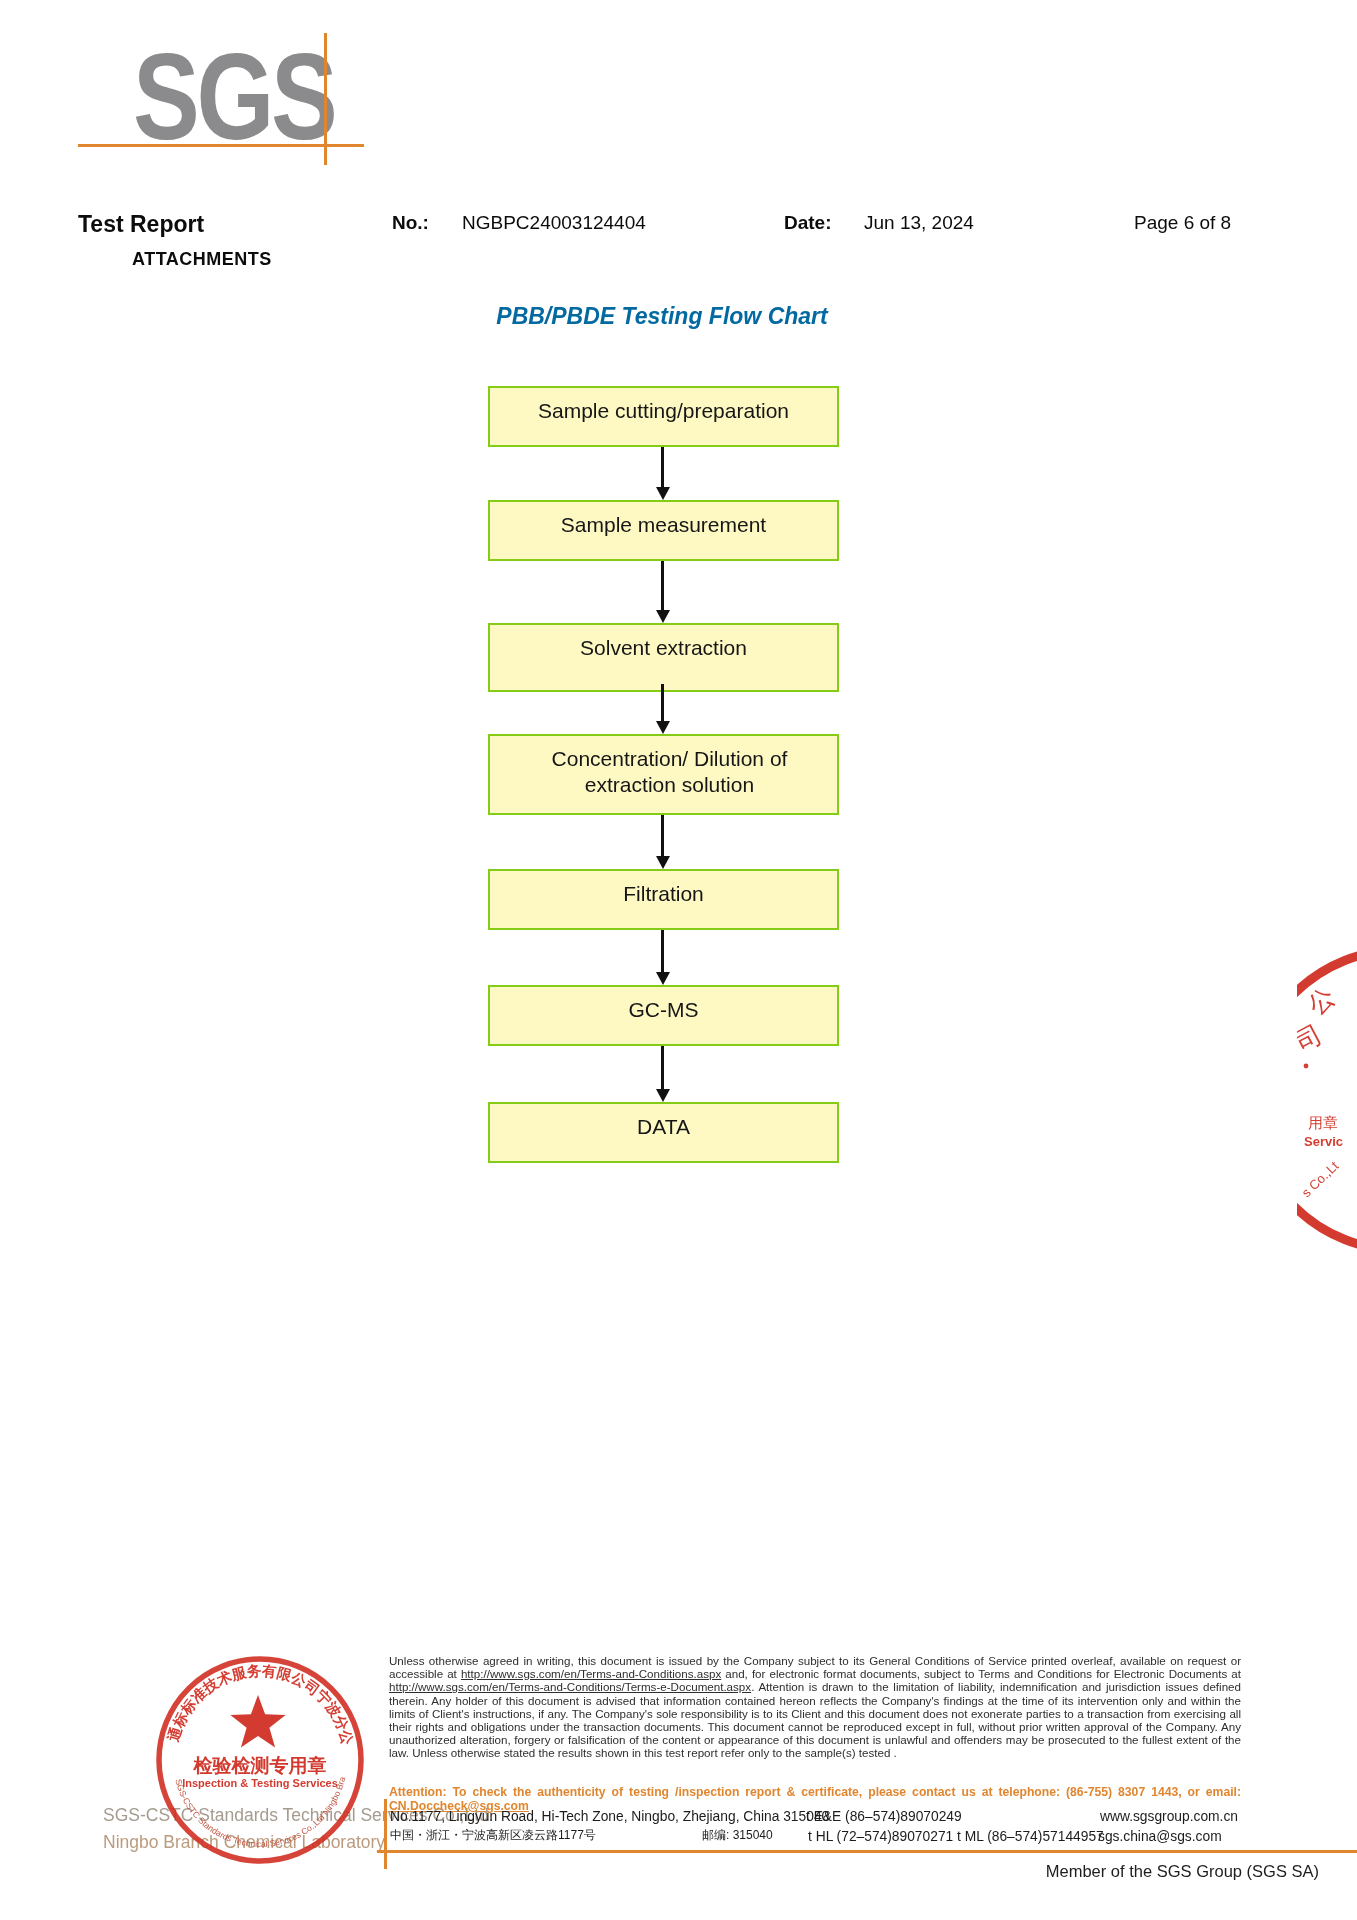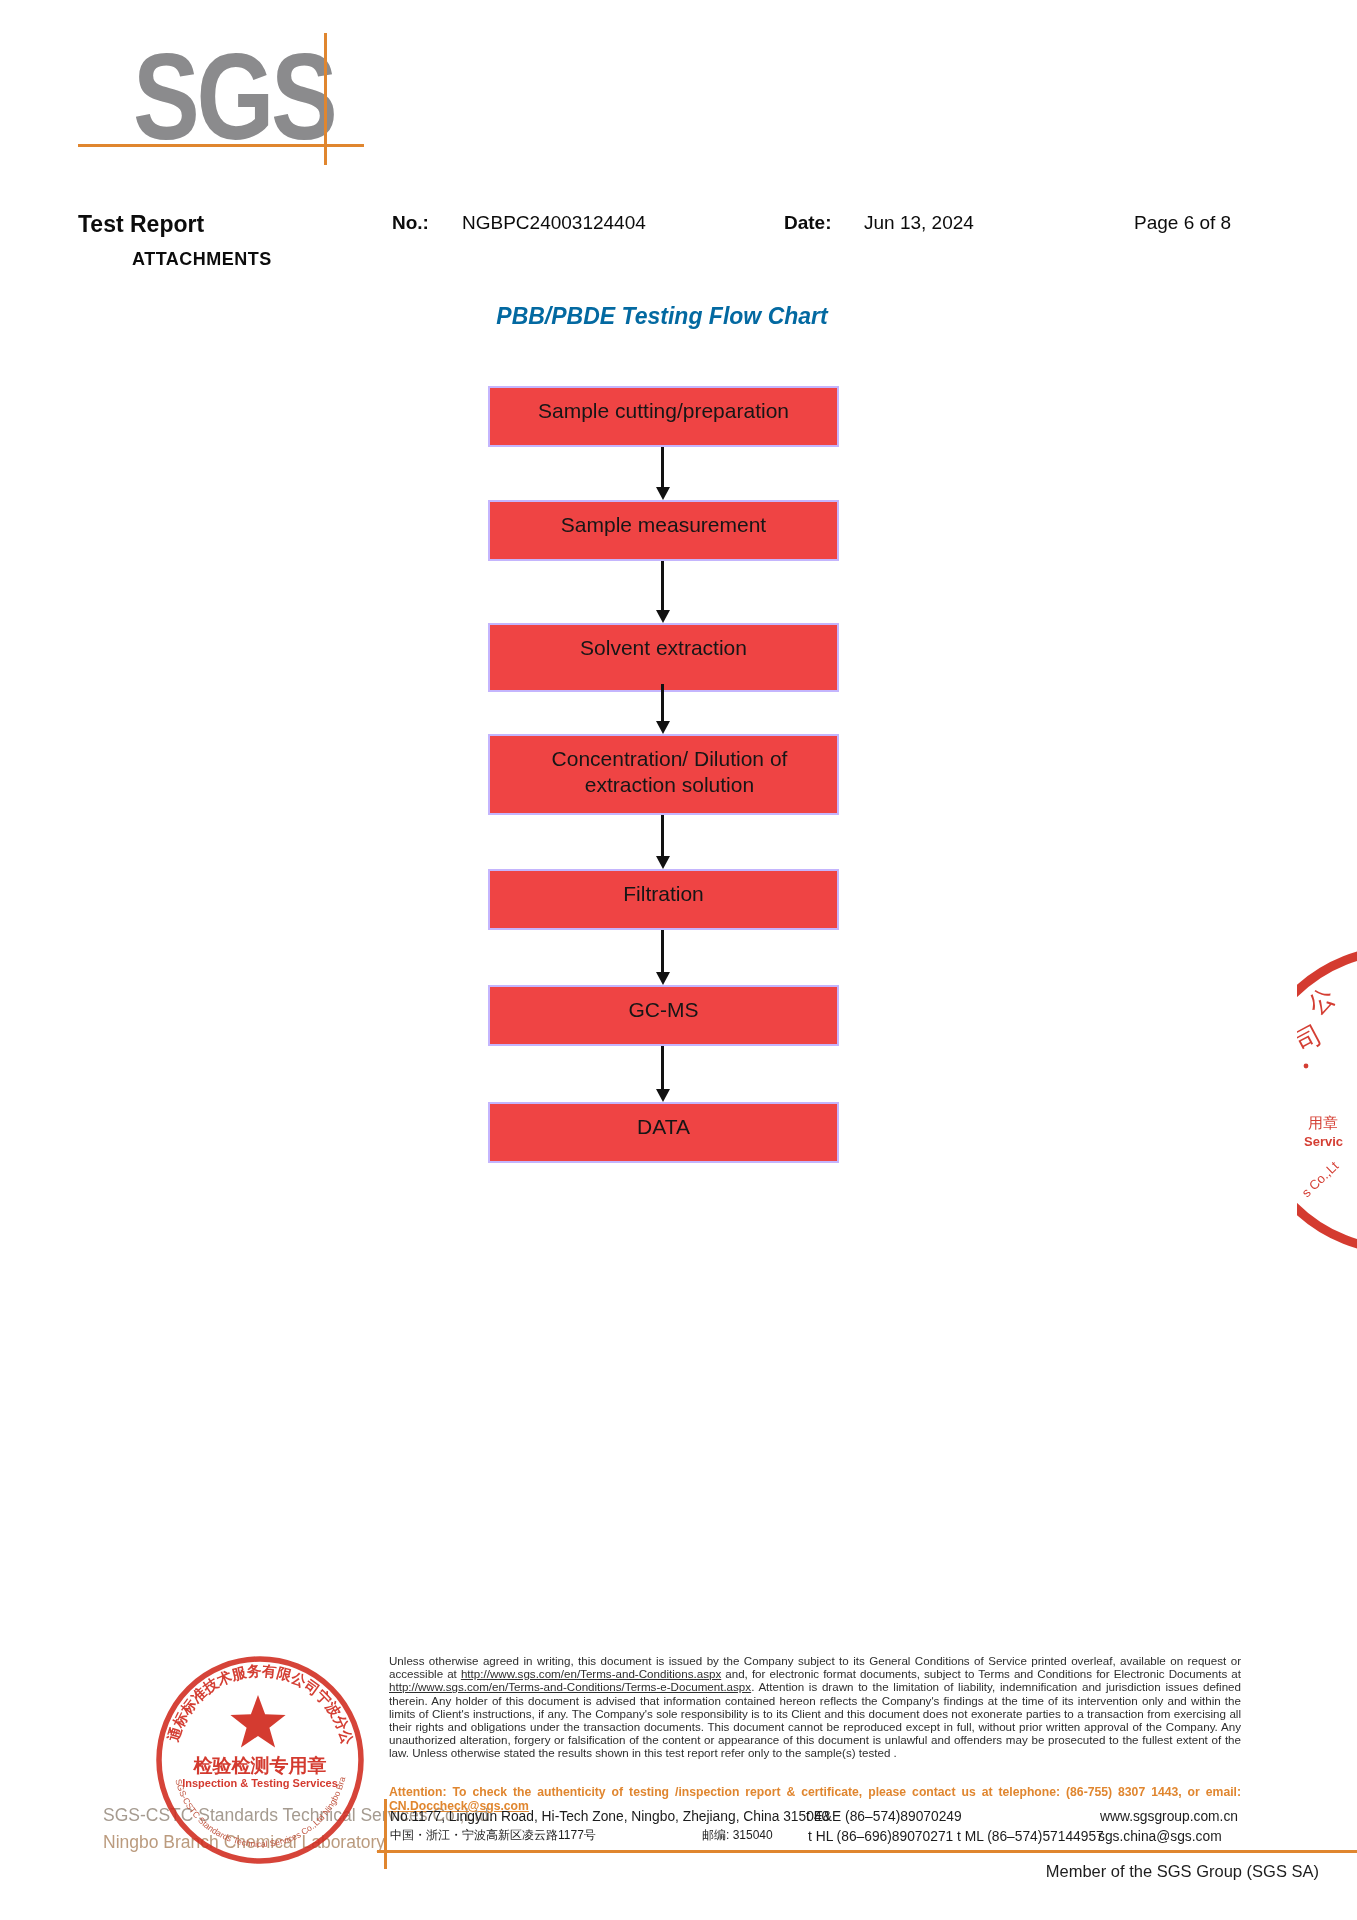--- a/index.html
+++ b/index.html
@@ -15,22 +15,22 @@
 
   .doc-title{position:absolute;left:78px;top:211px;font-size:23px;font-weight:bold;color:#0c0c0c;}
   .hdr{position:absolute;top:212px;font-size:19px;color:#0c0c0c;white-space:nowrap;}
   .hdr.b{font-weight:bold;}
   .attachments{position:absolute;left:132px;top:249px;font-size:18px;font-weight:bold;
                letter-spacing:.5px;color:#0c0c0c;}
 
   
   .fc-title{position:absolute;left:412px;top:303px;width:500px;text-align:center;
             font-size:23px;font-weight:bold;color:#0369a1;font-style:italic;}
-  .fc-box{position:absolute;left:488px;width:351px;box-sizing:border-box;border:2px solid #c4b5fd;
-          background:#ef4444;display:flex;justify-content:center;align-items:flex-start;
+  .fc-box{position:absolute;left:488px;width:351px;box-sizing:border-box;border:2px solid #84cc16;
+          background:#fef9c3;display:flex;justify-content:center;align-items:flex-start;
           padding-top:10px;font-size:21px;color:#161616;text-align:center;line-height:1.25;}
   .fc-arrow{position:absolute;left:661px;width:3px;background:#111;}
   .fc-arrow::after{content:'';position:absolute;left:-5.5px;bottom:-13px;width:0;height:0;
           border:7px solid transparent;border-bottom:none;border-top:13px solid #111;}
 
   
   .seal-svg{position:absolute;left:145px;top:1645px;}
   .company-gray-1{position:absolute;left:103px;top:1805px;font-size:17.5px;color:#a59b90;white-space:nowrap;}
   .company-gray-2{position:absolute;left:103px;top:1832px;font-size:17.5px;color:#bb9b7e;white-space:nowrap;}
   .edge-stamp{position:absolute;right:0;top:950px;}
@@ -117,19 +117,19 @@
   <div class="legal"><span>Unless otherwise agreed in writing, this document is issued by the Company subject to its General Conditions of Service printed overleaf, available on request or accessible at </span><span class="lnk">http://www.sgs.com/en/Terms-and-Conditions.aspx</span><span> and, for electronic format documents, subject to Terms and Conditions for Electronic Documents at </span><span class="lnk">http://www.sgs.com/en/Terms-and-Conditions/Terms-e-Document.aspx</span><span>. Attention is drawn to the limitation of liability, indemnification and jurisdiction issues defined therein. Any holder of this document is advised that information contained hereon reflects the Company's findings at the time of its intervention only and within the limits of Client's instructions, if any. The Company's sole responsibility is to its Client and this document does not exonerate parties to a transaction from exercising all their rights and obligations under the transaction documents. This document cannot be reproduced except in full, without prior written approval of the Company. Any unauthorized alteration, forgery or falsification of the content or appearance of this document is unlawful and offenders may be prosecuted to the fullest extent of the law. Unless otherwise stated the results shown in this test report refer only to the sample(s) tested .</span></div>
 
   <div class="attention"><span>Attention: To check the authenticity of testing /inspection report &amp; certificate, please contact us at telephone: (86-755) 8307 1443, or email: </span><span class="lnk">CN.Doccheck@sgs.com</span></div>
 
   <div class="foot-vline"></div>
   <span class="addr en" style="left:390px;">No.1177, Lingyun Road, Hi-Tech Zone, Ningbo, Zhejiang, China 315040</span>
   <span class="addr en" style="left:806px;">t E&amp;E (86–574)89070249</span>
   <span class="addr en" style="left:1100px;">www.sgsgroup.com.cn</span>
   <span class="addr cn" style="left:390px;">中国・浙江・宁波高新区凌云路1177号</span>
   <span class="addr cn" style="left:702px;">邮编: 315040</span>
-  <span class="addr en" style="left:808px;top:1829px;">t HL  (86–696)89070271</span>
+  <span class="addr en" style="left:808px;top:1829px;">t HL  (72–574)89070271</span>
   <span class="addr en" style="left:957px;top:1829px;">t ML (86–574)57144957</span>
   <span class="addr en" style="left:1098px;top:1829px;">sgs.china@sgs.com</span>
   <div class="foot-hline"></div>
   <div class="member">Member of the SGS Group (SGS SA)</div>
 
 </div>
 
 </body></html>

